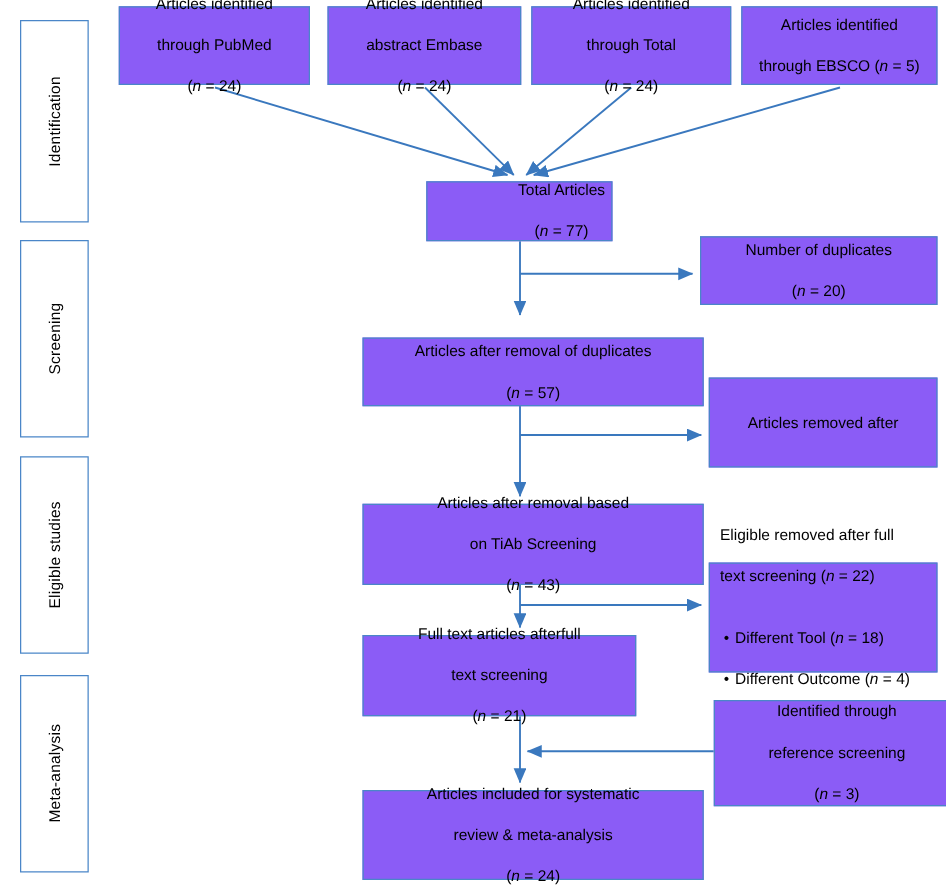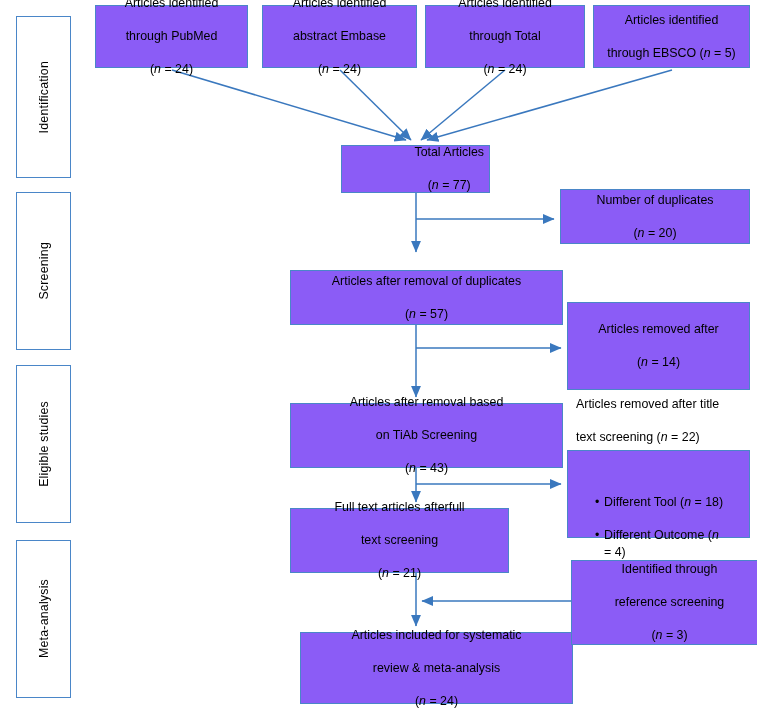--- a/index.html
+++ b/index.html
@@ -67,21 +67,21 @@
   }
   svg.arrows {
     position: absolute;
     left: 0;
     top: 0;
     width: 757px;
     height: 713px;
     z-index: 1;
   }
   .bullets {
-    margin: 16px;
+    margin: 0;
     padding: 0;
     list-style: none;
   }
   .bullets li {
     padding-left: 12px;
     text-indent: 0;
   }
   .bullets li::before {
     content: "\2022";
     display: inline-block;
@@ -186,45 +186,44 @@
   </div>
 
   <div class="box" style="left:290px; top:508px; width:219px; height:65px;">
     <span class="txt">
       <span class="ln1">Full text articles afterfull</span>
       <span class="ln1">text screening</span>
       <span class="ln1">(<em class="nvar">n</em> = 21)</span>
     </span>
   </div>
 
-  <div class="box" style="left:300px; top:632px; width:273px; height:72px;">
+  <div class="box" style="left:290px; top:632px; width:273px; height:72px;">
     <span class="txt">
       <span class="ln1">Articles included for systematic</span>
       <span class="ln1">review &amp; meta-analysis</span>
       <span class="ln1">(<em class="nvar">n</em> = 24)</span>
     </span>
   </div>
 
   <div class="box" style="left:560px; top:189px; width:190px; height:55px;">
     <span class="txt">
       <span class="ln1">Number of duplicates</span>
       <span class="ln1">(<em class="nvar">n</em> = 20)</span>
     </span>
   </div>
 
-  <div class="box" style="left:567px; top:302px; width:183px; height:88px;">
+  <div class="box" style="left:567px; top:302px; width:183px; height:72px;">
     <span class="txt">
       <span class="ln1">Articles removed after</span>
-      <span class="ln1">(<em class="nvar">n</em> = 14)</span>
     </span>
   </div>
 
   <div class="box left-align" style="left:567px; top:450px; width:183px; height:88px;">
     <span class="txt">
-      <span class="ln1">Articles removed after title</span>
+      <span class="ln1">Eligible removed after full</span>
       <span class="ln1">text screening (<em class="nvar">n</em> = 22)</span>
       <ul class="bullets">
         <li>Different Tool (<em class="nvar">n</em> = 18)</li>
         <li>Different Outcome (<em class="nvar">n</em> = 4)</li>
       </ul>
     </span>
   </div>
 
   <div class="box" style="left:571px; top:560px; width:197px; height:85px;">
     <span class="txt">

